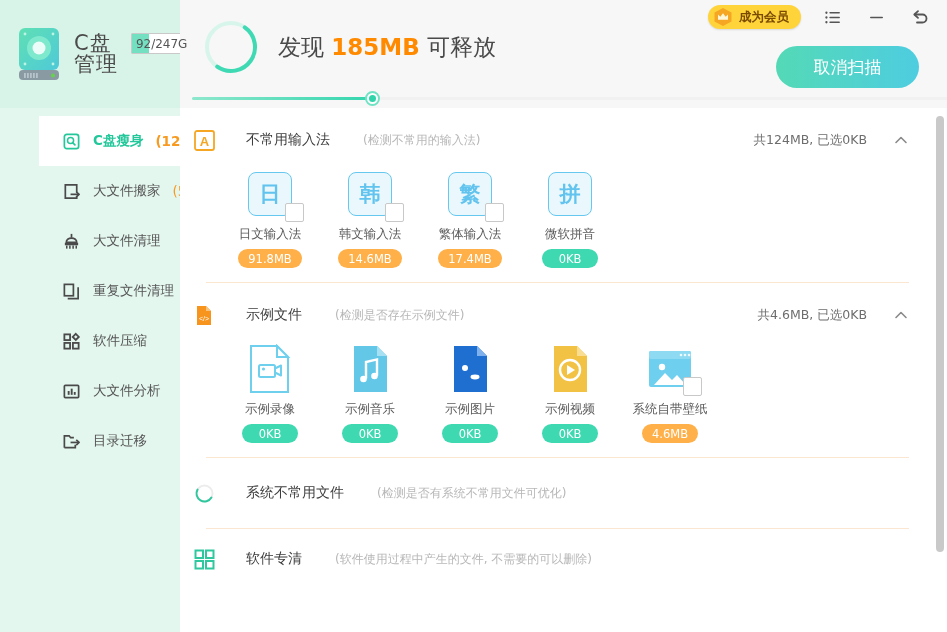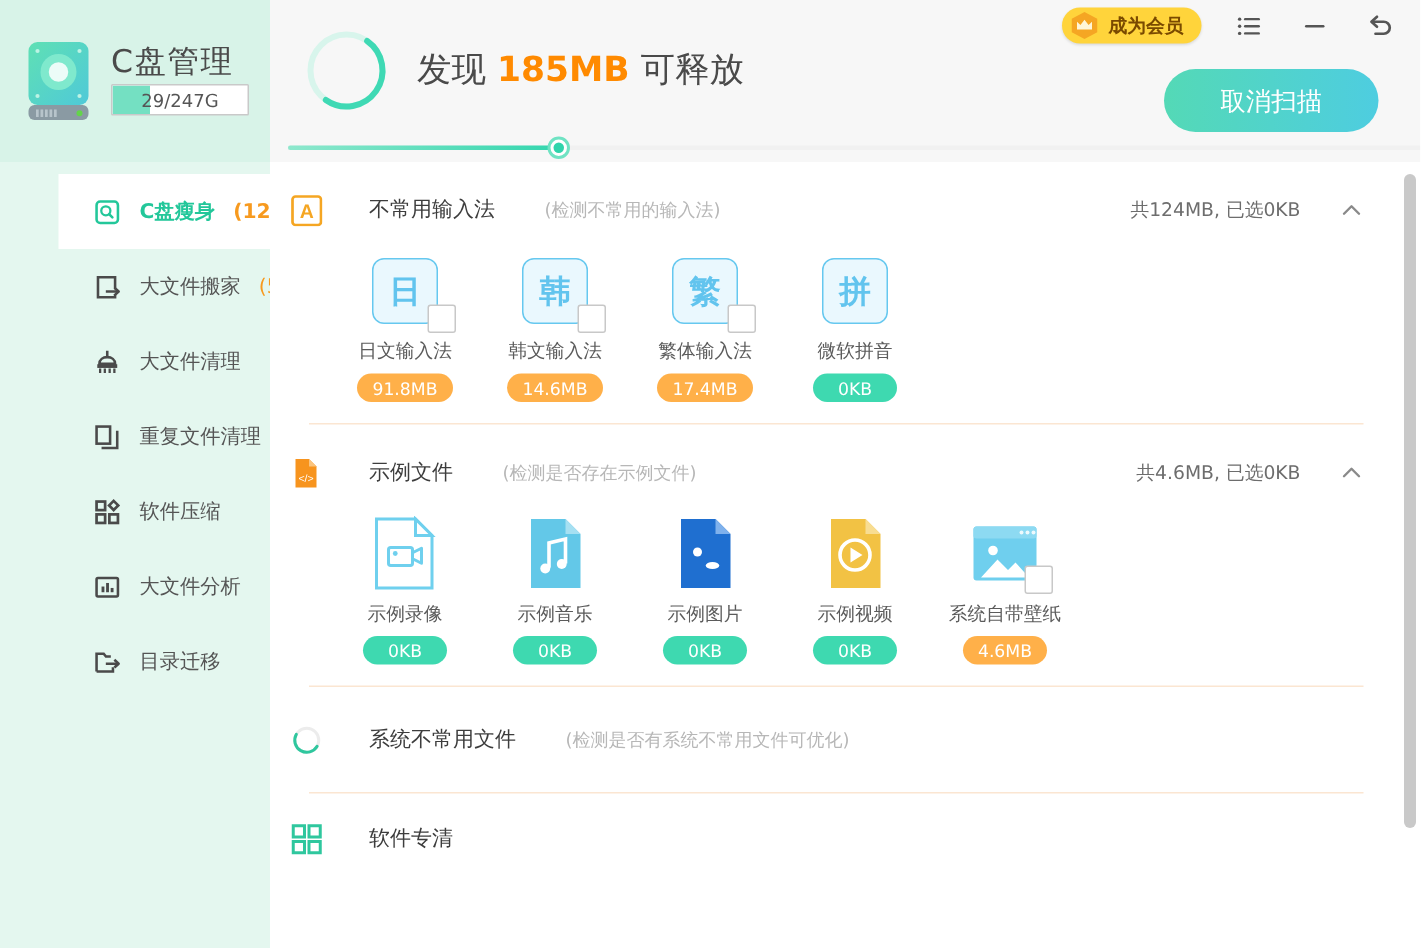--- a/index.html
+++ b/index.html
@@ -15,21 +15,21 @@
   .sidebar{
     width:180px; height:632px; flex:0 0 180px;
     background:#e4f7ef;
     display:flex; flex-direction:column;
   }
   .brand{
     height:108px; background:#d8f3e8;
     display:flex; align-items:center; padding-left:16px; gap:12px;
   }
   .disk-icon{ width:46px; height:56px; position:relative; flex:0 0 46px; }
-  .brand-text{ display:flex; flex-direction:column; gap:4px; }
+  .brand-text{ display:flex; flex-direction:row; gap:4px; }
   .brand-title{
     font-size:21px; color:#4a4a4a; letter-spacing:1px; line-height:1;
     font-weight:400;
   }
   .cap-bar{
     width:92px; height:21px; border:1px solid #c9c9c9; background:#fff;
     position:relative; border-radius:1px; overflow:hidden;
   }
   .cap-fill{ position:absolute; left:0; top:0; bottom:0; width:28%; background:#74e0c2; }
   .cap-text{
@@ -169,21 +169,21 @@
               <rect x="17" y="47" width="1.8" height="5"></rect>
             <rect x="20" y="47" width="1.8" height="5"></rect>
           </g>
           <circle cx="37" cy="49.5" r="2" fill="#63d44a"></circle>
         </svg>
       </div>
       <div class="brand-text">
         <div class="brand-title">C盘管理</div>
         <div class="cap-bar">
           <div class="cap-fill" style="width: 28%;"></div>
-          <div class="cap-text">29/247G</div>
+          <div class="cap-text">92/247G</div>
         </div>
       </div>
     </div>
 
     <nav class="nav">
       <div class="nav-gap"></div>
 
       <div class="nav-item active">
         <span class="ico">
           <svg viewBox="0 0 20 20" width="19" height="19">
@@ -522,19 +522,20 @@
         <div class="plainrow" style="height:60px;">
           <span class="sec-ico">
             <svg viewBox="0 0 21 21" width="21" height="21">
               <rect x="1.5" y="1.5" width="7.5" height="7.5" fill="none" stroke="#2fc79e" stroke-width="2"></rect>
               <rect x="12" y="1.5" width="7.5" height="7.5" fill="none" stroke="#2fc79e" stroke-width="2"></rect>
               <rect x="1.5" y="12" width="7.5" height="7.5" fill="none" stroke="#2fc79e" stroke-width="2"></rect>
               <rect x="12" y="12" width="7.5" height="7.5" fill="none" stroke="#2fc79e" stroke-width="2"></rect>
             </svg>
           </span>
           <span class="sec-title">软件专清</span>
+          <span class="sec-desc">(软件使用过程中产生的文件, 不需要的可以删除)</span>
         </div>
 
       </div>
       <div class="scrollbar"></div>
     </div>
   </section>
 </div>
 
 </body></html>

